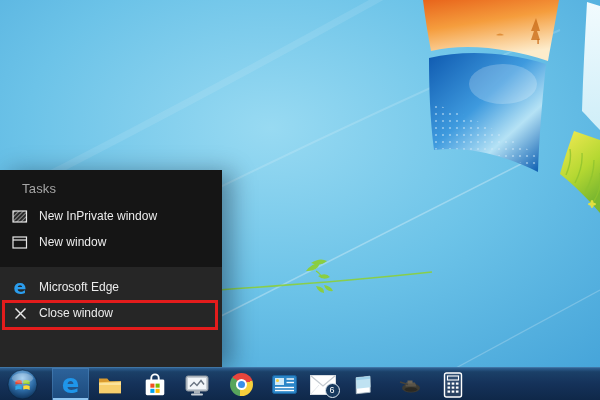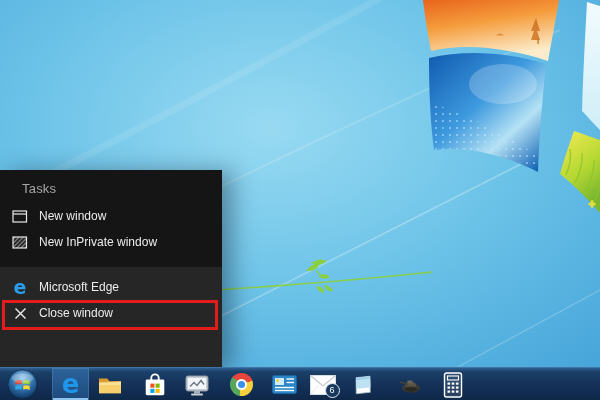--- a/index.html
+++ b/index.html
@@ -136,40 +136,40 @@
     </svg>
   </div>
 
   <div class="jumplist">
     <div class="jl-top">
       <div class="jl-header">Tasks</div>
 
       <div class="jl-row">
         <span class="jl-ic">
           <svg width="16" height="15" viewBox="0 0 16 15">
-            <rect x="1" y="2" width="13.5" height="11" fill="none" stroke="#e8e8e8" stroke-width="1.2"></rect>
-            <line x1="1" y1="5" x2="14.5" y2="5" stroke="#e8e8e8" stroke-width="1.2"></line>
-          </svg>
-        </span>
-        <span class="jl-label">New window</span>
-      </div>
-
-      <div class="jl-row">
-        <span class="jl-ic">
-          <svg width="16" height="15" viewBox="0 0 16 15">
             <defs>
               <pattern id="hatch" width="3" height="3" patternTransform="rotate(45)" patternUnits="userSpaceOnUse">
                 <rect width="3" height="3" fill="#2a2a2a"></rect>
                 <line x1="0" y1="0" x2="0" y2="3" stroke="#e8e8e8" stroke-width="1.1"></line>
               </pattern>
             </defs>
             <rect x="1" y="2" width="13.5" height="11" fill="url(#hatch)" stroke="#e8e8e8" stroke-width="1.2"></rect>
           </svg>
         </span>
         <span class="jl-label">New InPrivate window</span>
+      </div>
+
+      <div class="jl-row">
+        <span class="jl-ic">
+          <svg width="16" height="15" viewBox="0 0 16 15">
+            <rect x="1" y="2" width="13.5" height="11" fill="none" stroke="#e8e8e8" stroke-width="1.2"></rect>
+            <line x1="1" y1="5" x2="14.5" y2="5" stroke="#e8e8e8" stroke-width="1.2"></line>
+          </svg>
+        </span>
+        <span class="jl-label">New window</span>
       </div>
     </div>
 
     <div class="jl-bottom">
       <div class="jl-row">
         <span class="jl-ic">
           <span class="edge-e-menu">e</span>
         </span>
         <span class="jl-label">Microsoft Edge</span>
       </div>

